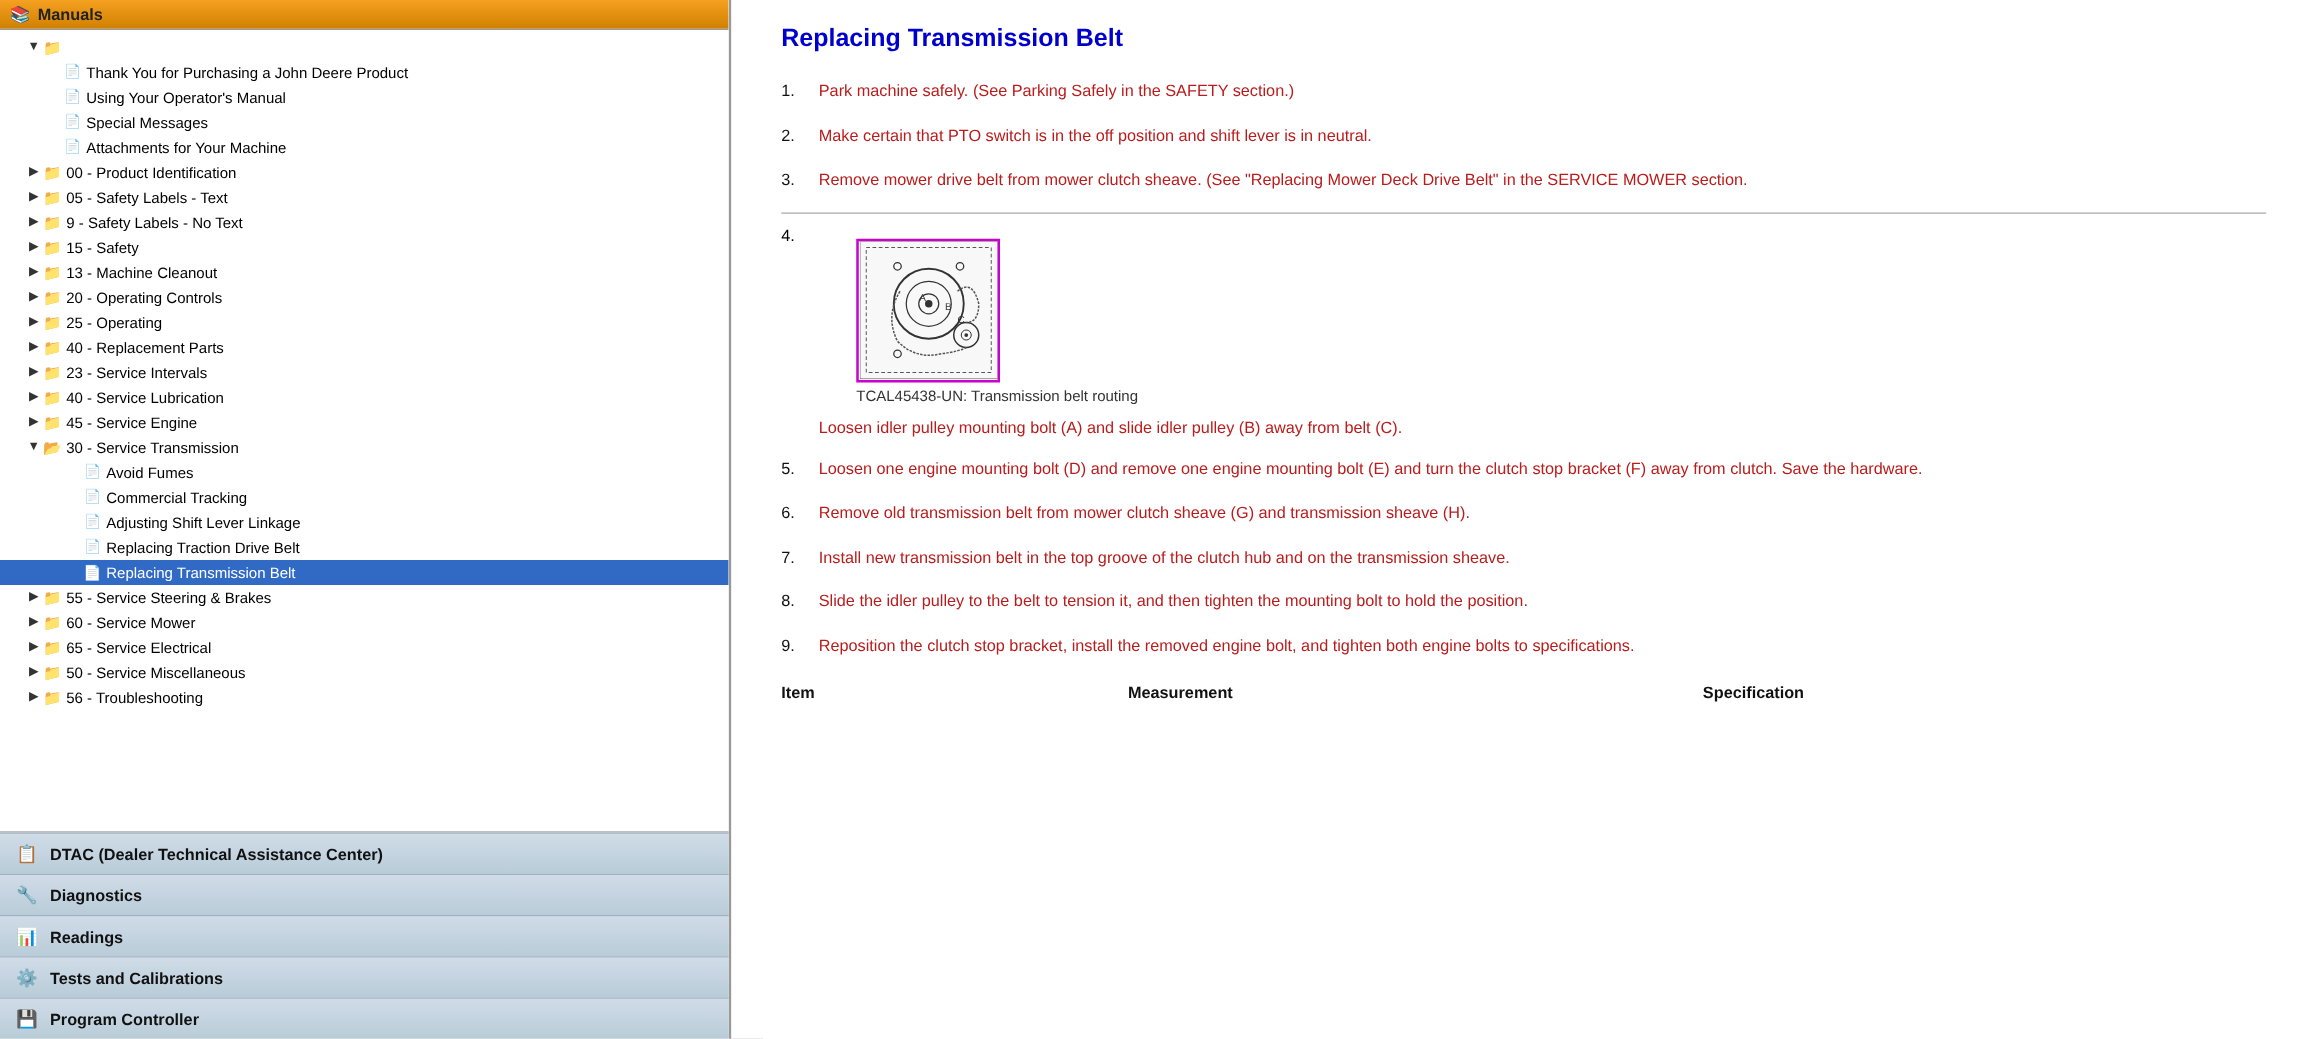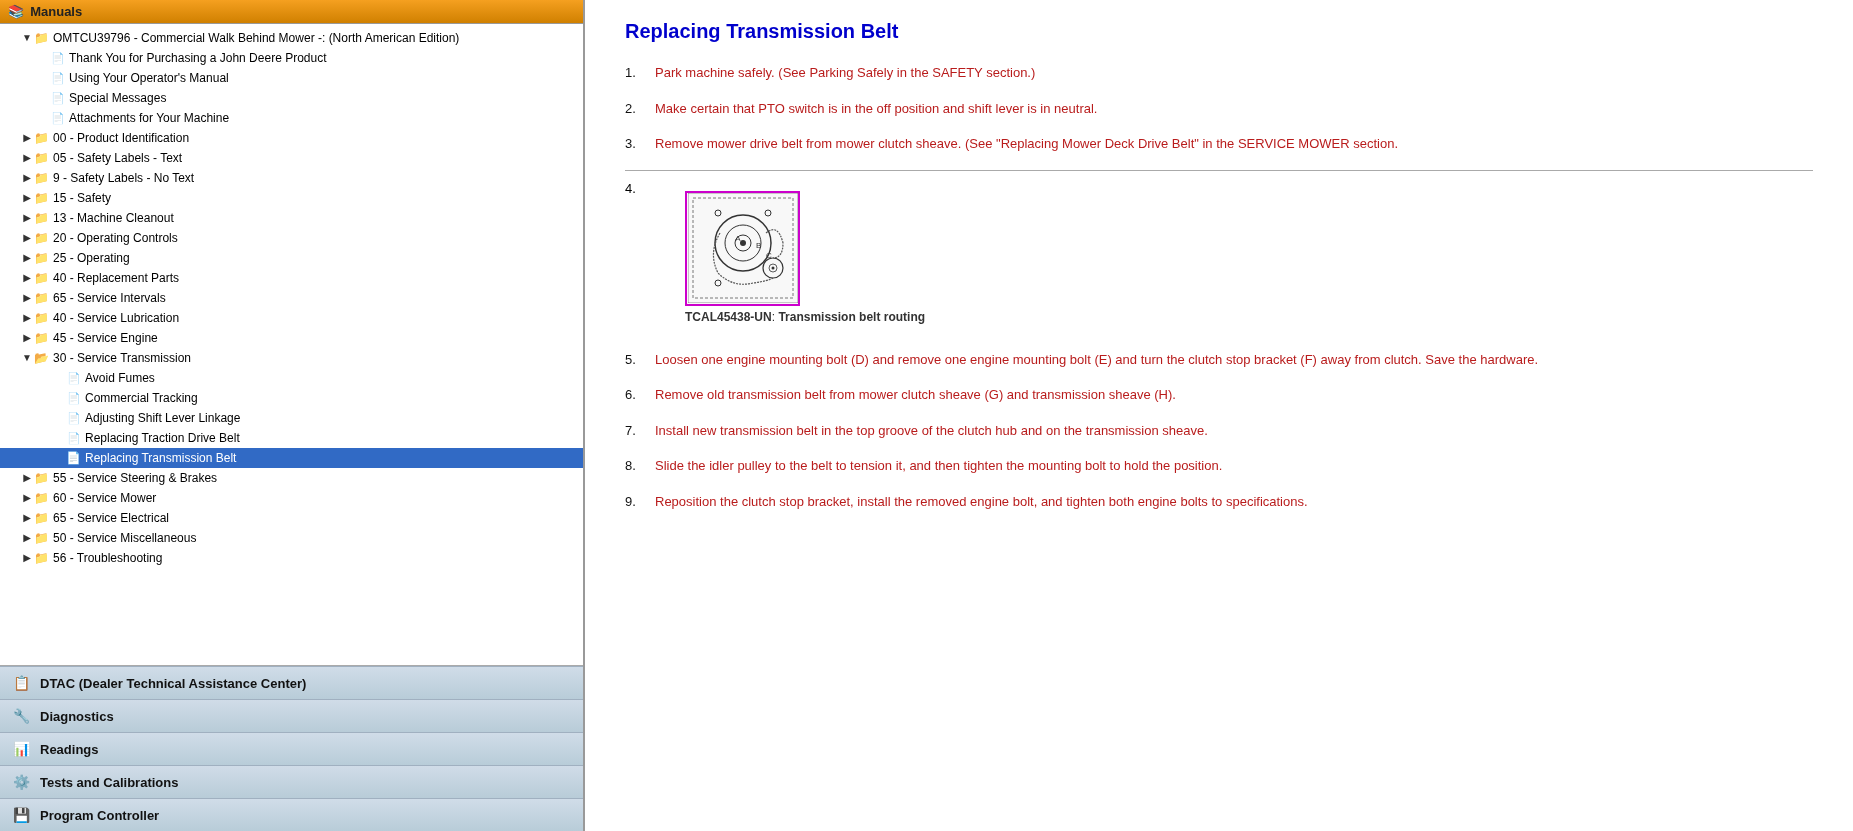--- a/index.html
+++ b/index.html
@@ -175,21 +175,21 @@
     }
 
     .step-image-caption {
       font-size: 12px;
       color: #333;
       margin-top: 4px;
       margin-bottom: 6px;
     }
 
     .step-image-caption span {
-      font-weight: bold;
+      font-weight: normal;
     }
 
     .step-4-container {
       display: flex;
       margin-bottom: 16px;
     }
 
     .step-4-num {
       min-width: 30px;
     }
@@ -244,21 +244,20 @@
         <span>📚</span>
         <span>Manuals</span>
       </div>
 
       <div class="tree-area">
 
         <div class="tree-item">
           <span class="indent"></span>
           <span class="expander">▼</span>
           <span class="tree-icon icon-folder">📁</span>
-          <span>OMTCU39796 - Commercial Walk Behind Mower -: (North American Edition)</span>
         </div>
 
         <div class="tree-item">
           <span class="indent"></span>
             <span class="indent"></span>
           <span class="expander"> </span>
           <span class="tree-icon icon-doc">📄</span>
           <span>Thank You for Purchasing a John Deere Product</span>
         </div>
 
@@ -339,21 +338,21 @@
           <span class="indent"></span>
           <span class="expander">▶</span>
           <span class="tree-icon icon-folder">📁</span>
           <span>40 - Replacement Parts</span>
         </div>
 
         <div class="tree-item">
           <span class="indent"></span>
           <span class="expander">▶</span>
           <span class="tree-icon icon-folder">📁</span>
-          <span>65 - Service Intervals</span>
+          <span>23 - Service Intervals</span>
         </div>
 
         <div class="tree-item">
           <span class="indent"></span>
           <span class="expander">▶</span>
           <span class="tree-icon icon-folder">📁</span>
           <span>40 - Service Lubrication</span>
         </div>
 
         <div class="tree-item">
@@ -523,20 +522,21 @@
 
               <circle cx="30" cy="20" r="3" fill="none" stroke="#333" stroke-width="1"></circle>
               <circle cx="80" cy="20" r="3" fill="none" stroke="#333" stroke-width="1"></circle>
               <circle cx="30" cy="90" r="3" fill="none" stroke="#333" stroke-width="1"></circle>
             </svg>
           </div>
           <div class="step-image-caption">
             <span>TCAL45438-UN</span>: <span>Transmission belt routing</span>
           </div>
         </div>
+        <span class="step-text">Loosen idler pulley mounting bolt (A) and slide idler pulley (B) away from belt (C).</span>
       </div>
     </div>
 
     <div class="step-item">
       <span class="step-num">5.</span>
       <span class="step-text">Loosen one engine mounting bolt (D) and remove one engine mounting bolt (E) and turn the clutch stop bracket (F) away from clutch. Save the hardware.</span>
     </div>
 
     <div class="step-item">
       <span class="step-num">6.</span>
@@ -551,14 +551,25 @@
     <div class="step-item">
       <span class="step-num">8.</span>
       <span class="step-text">Slide the idler pulley to the belt to tension it, and then tighten the mounting bolt to hold the position.</span>
     </div>
 
     <div class="step-item">
       <span class="step-num">9.</span>
       <span class="step-text">Reposition the clutch stop bracket, install the removed engine bolt, and tighten both engine bolts to specifications.</span>
     </div>
 
+    <table class="specs-table">
+      <thead>
+        <tr>
+          <th>Item</th>
+          <th>Measurement</th>
+          <th>Specification</th>
+        </tr>
+      </thead>
+      <tbody>
+      </tbody>
+    </table>
   </div>
 </div>
 
 </body></html>

